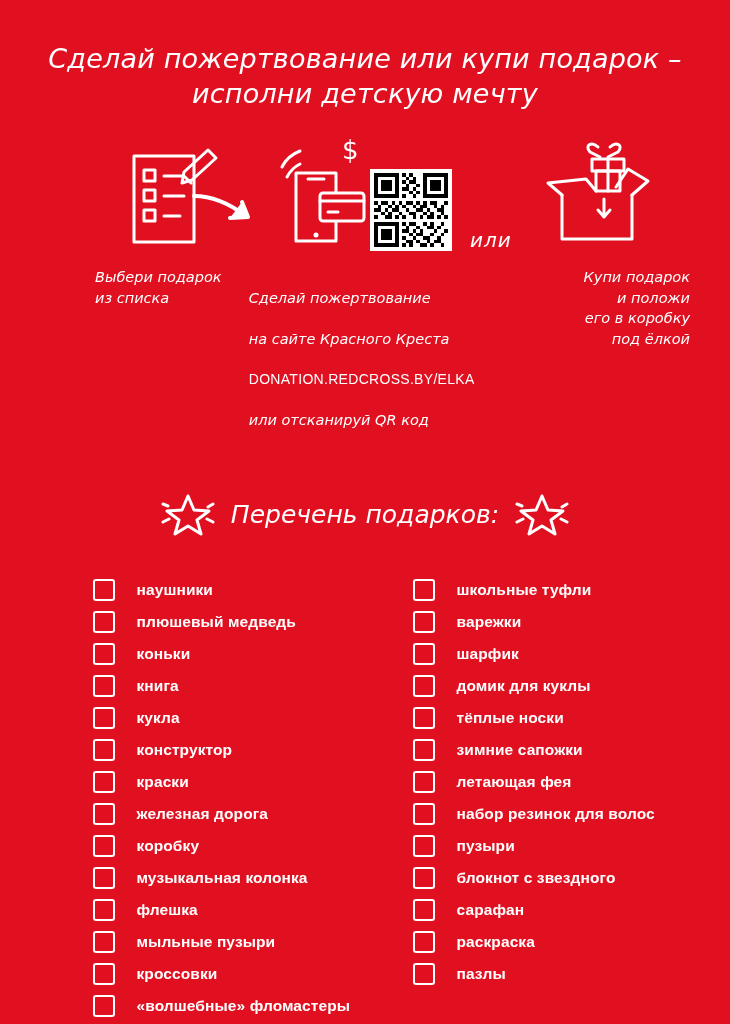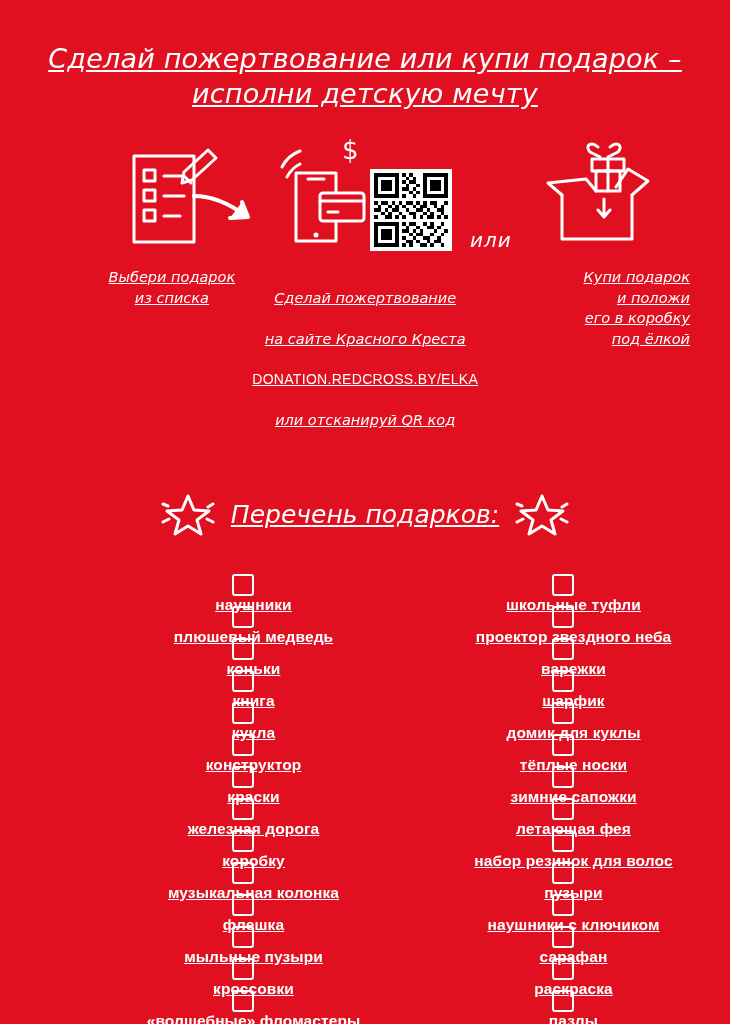--- a/index.html
+++ b/index.html
@@ -12,21 +12,20 @@
     background: #e01020;
     font-family: "Liberation Sans", sans-serif;
     color: #ffffff;
     overflow: hidden;
     position: relative;
   }
   .poster {
     position: relative;
     width: 730px;
     height: 1024px;
-    text-decoration: underline;
   }
 
   
   .headline {
     text-align: center;
     padding-top: 42px;
     line-height: 1.28;
     font-family: "DejaVu Sans", sans-serif;
     font-size: 27px;
     font-style: italic;
@@ -56,23 +55,23 @@
   }
   .step-caption {
     font-family: "DejaVu Sans", sans-serif;
     font-style: italic;
     font-size: 14.5px;
     line-height: 1.42;
     margin-top: 16px;
     white-space: pre-line;
   }
   .step1 { width: 165px; padding-left: 55px; }
-  .step1 .step-caption { text-align: center; }
+  .step1 .step-caption { text-align: left; }
   .step2 { width: 250px; text-align: center; }
-  .step2 .step-caption { text-align: center; }
+  .step2 .step-caption { text-align: left; }
   .step3 { width: 200px; padding-left: 22px; }
   .step3 .step-caption { text-align: right; }
 
   .arrow-between {
     position: absolute;
     left: 190px;
     top: 188px;
     width: 70px;
     height: 40px;
   }
@@ -128,21 +127,20 @@
   }
   .col {
     width: 300px;
   }
   .col.left { margin-right: 10px; padding-left: 75px; }
   .col.right { padding-left: 10px; }
   .item {
     display: flex;
     align-items: center;
     height: 32px;
-    flex-direction: column;
   }
   .box {
     width: 22px;
     height: 22px;
     border: 2px solid #ffffff;
     border-radius: 3px;
     flex: 0 0 auto;
     box-sizing: border-box;
   }
   .item-label {
@@ -433,24 +431,20 @@
       <div class="item"></div>
 
     </div>
     <div class="col right">
       <div class="item">
           <span class="box"></span>
           <span class="item-label">школьные туфли</span>
         </div>
       <div class="item">
           <span class="box"></span>
-          <span class="item-label">проектор звездного неба</span>
-        </div>
-      <div class="item">
-          <span class="box"></span>
           <span class="item-label">варежки</span>
         </div>
       <div class="item">
           <span class="box"></span>
           <span class="item-label">шарфик</span>
         </div>
       <div class="item">
           <span class="box"></span>
           <span class="item-label">домик для куклы</span>
         </div>
@@ -469,21 +463,21 @@
       <div class="item">
           <span class="box"></span>
           <span class="item-label">набор резинок для волос</span>
         </div>
       <div class="item">
           <span class="box"></span>
           <span class="item-label">пузыри</span>
         </div>
       <div class="item">
           <span class="box"></span>
-          <span class="item-label">наушники с ключиком</span>
+          <span class="item-label">блокнот с звездного</span>
         </div>
       <div class="item">
           <span class="box"></span>
           <span class="item-label">сарафан</span>
         </div>
       <div class="item">
           <span class="box"></span>
           <span class="item-label">раскраска</span>
         </div>
       <div class="item">

